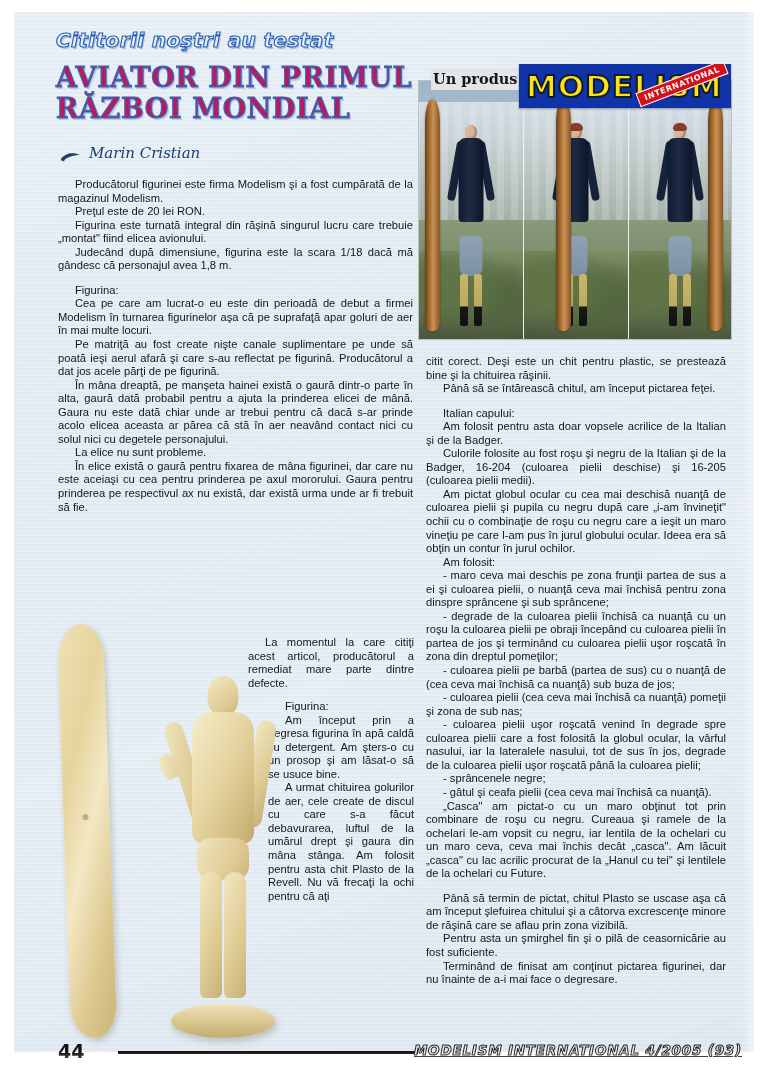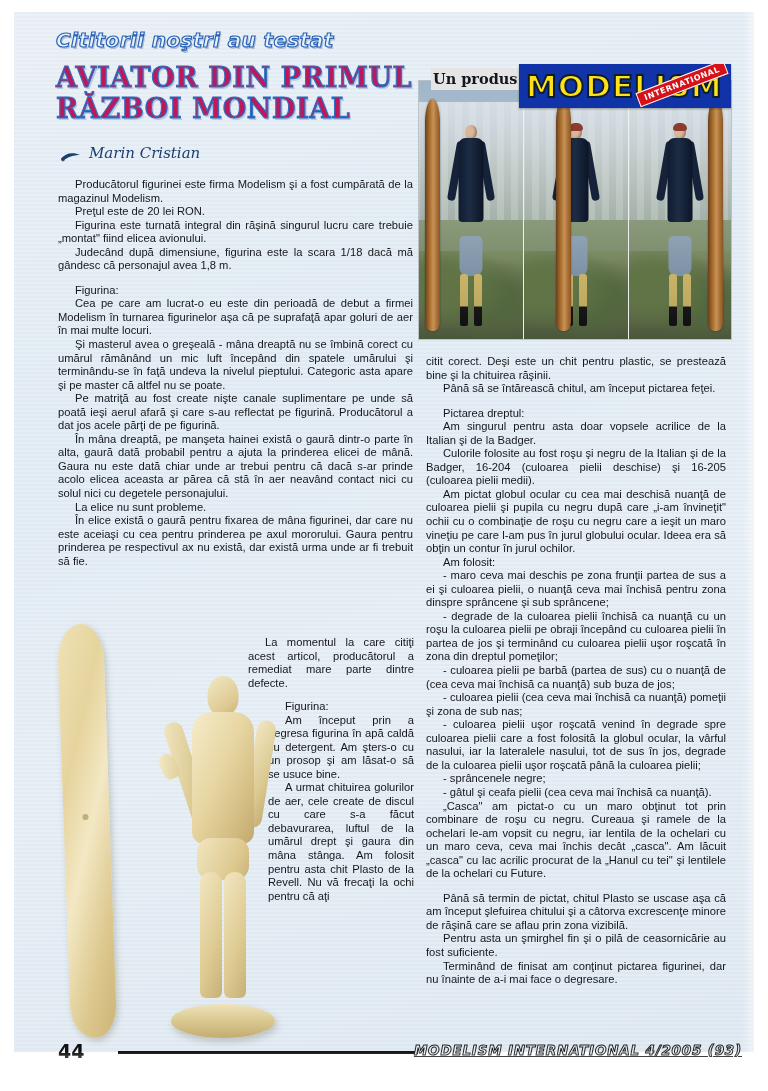--- a/index.html
+++ b/index.html
@@ -488,21 +488,20 @@
     <span class="logo-banner">INTERNATIONAL</span>
   </div>
 
   <div class="col" id="col-left">
     <p>Producătorul figurinei este firma Modelism şi a fost cumpărată de la magazinul Modelism.</p>
     <p>Preţul este de 20 lei RON.</p>
     <p>Figurina este turnată integral din răşină singurul lucru care trebuie „montat" fiind elicea avionului.</p>
     <p>Judecând după dimensiune, figurina este la scara 1/18 dacă mă gândesc că personajul avea 1,8 m.</p>
     <p class="gap">Figurina:</p>
     <p>Cea pe care am lucrat-o eu este din perioadă de debut a firmei Modelism în turnarea figurinelor aşa că pe suprafaţă apar goluri de aer în mai multe locuri.</p>
-    <p>Şi masterul avea o greşeală - mâna dreaptă nu se îmbină corect cu umărul rămânând un mic luft începând din spatele umărului şi terminându-se în faţă undeva la nivelul pieptului. Categoric asta apare şi pe master că altfel nu se poate.</p>
     <p>Pe matriţă au fost create nişte canale suplimentare pe unde să poată ieşi aerul afară şi care s-au reflectat pe figurină. Producătorul a dat jos acele părţi de pe figurină.</p>
     <p>În mâna dreaptă, pe manşeta hainei există o gaură dintr-o parte în alta, gaură dată probabil pentru a ajuta la prinderea elicei de mână. Gaura nu este dată chiar unde ar trebui pentru că dacă s-ar prinde acolo elicea aceasta ar părea că stă în aer neavând contact nici cu solul nici cu degetele personajului.</p>
     <p>La elice nu sunt probleme.</p>
     <p>În elice există o gaură pentru fixarea de mâna figurinei, dar care nu este aceiaşi cu cea pentru prinderea pe axul mororului. Gaura pentru prinderea pe respectivul ax nu există, dar există urma unde ar fi trebuit să fie.</p>
   </div>
 
   <div class="col" id="col-wrap-a">
     <p>La momentul la care citiţi acest articol, producătorul a remediat mare parte dintre defecte.</p>
   </div>
   <div class="col" id="col-wrap-b">
@@ -523,22 +522,22 @@
       <div class="rf-torso"></div>
       <div class="rf-hip"></div>
       <div class="rf-leg l"></div>
       <div class="rf-leg r"></div>
     </div>
   </div>
 
   <div class="col" id="col-right">
     <p class="noindent">citit corect. Deşi este un chit pentru plastic, se prestează bine şi la chituirea răşinii.</p>
     <p>Până să se întărească chitul, am început pictarea feţei.</p>
-    <p class="gap">Pictarea dreptul:</p>
-    <p>Am singurul pentru asta doar vopsele acrilice de la Italian şi de la Badger.</p>
+    <p class="gap">Italian capului:</p>
+    <p>Am folosit pentru asta doar vopsele acrilice de la Italian şi de la Badger.</p>
     <p>Culorile folosite au fost roşu şi negru de la Italian şi de la Badger, 16-204 (culoarea pielii deschise) şi 16-205 (culoarea pielii medii).</p>
     <p>Am pictat globul ocular cu cea mai deschisă nuanţă de culoarea pielii şi pupila cu negru după care „i-am învineţit" ochii cu o combinaţie de roşu cu negru care a ieşit un maro vineţiu pe care l-am pus în jurul globului ocular. Ideea era să obţin un contur în jurul ochilor.</p>
     <p>Am folosit:</p>
     <p>- maro ceva mai deschis pe zona frunţii partea de sus a ei şi culoarea pielii, o nuanţă ceva mai închisă pentru zona dinspre sprâncene şi sub sprâncene;</p>
     <p>- degrade de la culoarea pielii închisă ca nuanţă cu un roşu la culoarea pielii pe obraji începând cu culoarea pielii în partea de jos şi terminând cu culoarea pielii uşor roşcată în zona din dreptul pomeţilor;</p>
     <p>- culoarea pielii pe barbă (partea de sus) cu o nuanţă de (cea ceva mai închisă ca nuanţă) sub buza de jos;</p>
     <p>- culoarea pielii (cea ceva mai închisă ca nuanţă) pomeţii şi zona de sub nas;</p>
     <p>- culoarea pielii uşor roşcată venind în degrade spre culoarea pielii care a fost folosită la globul ocular, la vârful nasului, iar la lateralele nasului, tot de sus în jos, degrade de la culoarea pielii uşor roşcată până la culoarea pielii;</p>
     <p>- sprâncenele negre;</p>
     <p>- gâtul şi ceafa pielii (cea ceva mai închisă ca nuanţă).</p>

